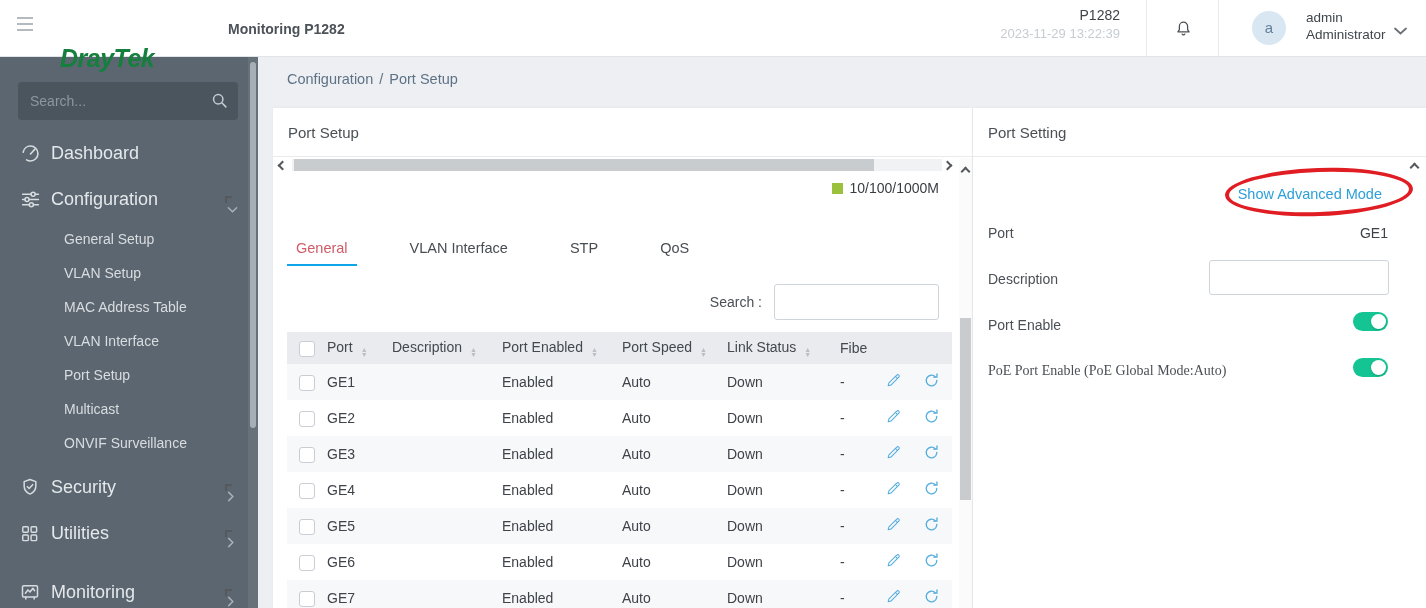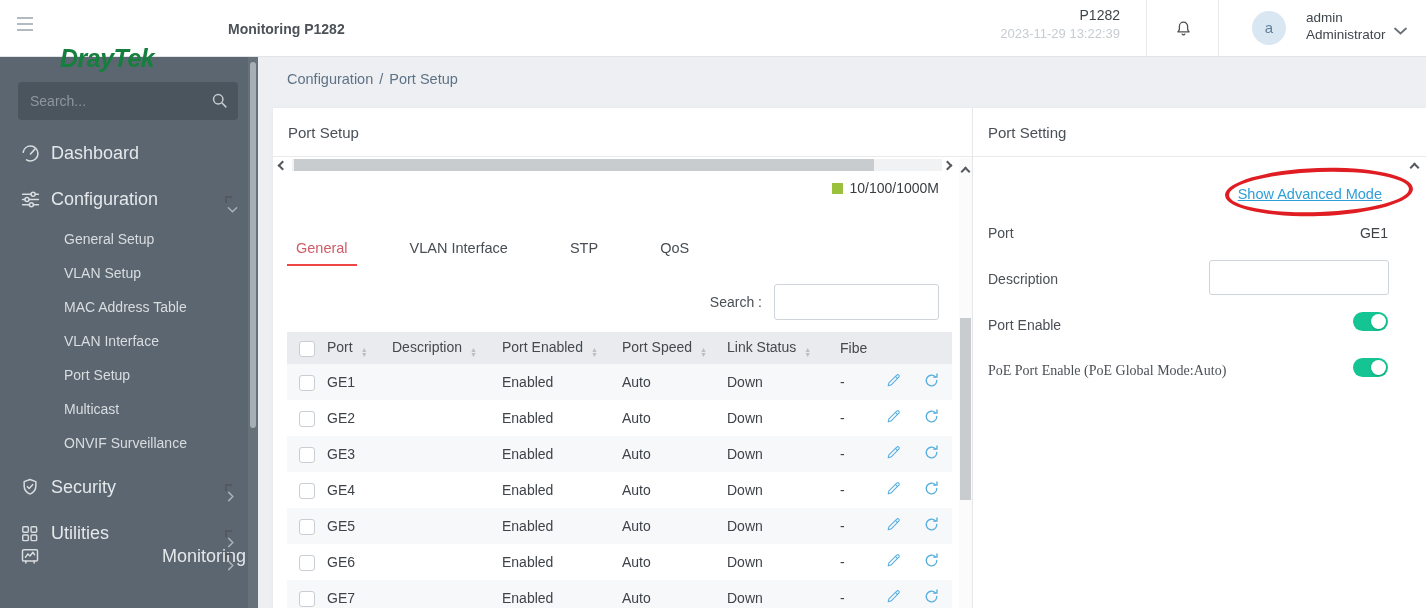--- a/index.html
+++ b/index.html
@@ -64,21 +64,21 @@
   .hs-right { position:absolute; left:671px; top:4px; cursor:pointer; }
   .vscroll { position:absolute; right:0; top:50px; width:13px; bottom:0; background:#fbfbfc; }
   .vs-up { position:absolute; top:10px; left:3px; cursor:pointer; }
   .vs-thumb { position:absolute; left:1px; top:160px; width:11px; height:182px; background:#c9cccf; cursor:pointer; }
 
   .legend { position:absolute; top:72px; left:0; width:666px; text-align:right; font-size:14px; color:#383d42; }
   .legend .sq { display:inline-block; width:11px; height:11px; margin-right:6px; vertical-align:-1px; }
 
   .tabs { position:absolute; top:126px; left:14px; display:flex; gap:44px; }
   .tab { padding:0 9px; height:32px; line-height:28px; font-size:14.5px; color:#474d53; cursor:pointer; }
-  .tab.active { color:#cf5c68; border-bottom:2px solid #ef4444; }
+  .tab.active { color:#cf5c68; border-bottom:2px solid #0ea5e9; }
 
   .search-row { position:absolute; top:176px; left:0; width:666px; text-align:right; }
   .search-row label { font-size:14px; color:#4a5056; margin-right:12px; vertical-align:middle; }
   .search-row input { width:165px; height:36px; border:1px solid #ced4da; border-radius:3px; font-size:14px; padding:0 10px; outline:none; vertical-align:middle; font-family:"Liberation Sans", sans-serif; }
 
   .table { position:absolute; top:224px; left:14px; width:665px; }
   .thead, .trow { display:flex; align-items:center; }
   .thead { height:32px; background:#e9ebee; color:#44494f; }
   .trow { height:36px; color:#3e4349; }
   .trow:nth-child(odd) { background:#f7f8fa; }
@@ -91,21 +91,21 @@
   .c-lk { width:113px; }
   .c-fb { width:36px; }
   .c-act1 { width:34px; text-align:center; }
   .c-act2 { width:42px; text-align:center; }
   .cb { display:inline-block; width:16px; height:16px; background:#fff; border:1px solid #c9ced4; border-radius:3px; cursor:pointer; vertical-align:middle; }
   .sort { display:inline-flex; flex-direction:column; margin-left:8px; color:#b9bfc6; font-size:7px; line-height:5px; cursor:pointer; }
   .icon-btn { display:inline-block; cursor:pointer; vertical-align:middle; }
 
   
   .rc-up { position:absolute; right:8px; top:56px; cursor:pointer; }
-  .adv-link { position:absolute; top:78px; right:44px; font-size:14.5px; color:#2d9fd8; cursor:pointer;text-decoration:underline; }
+  .adv-link { position:absolute; top:78px; right:44px; font-size:14.5px; color:#2d9fd8; cursor:pointer; }
   .red-ellipse { position:absolute; left:252px; top:60px; width:188px; height:48px; border:4px solid #df1d22; border-radius:50%; transform:rotate(-2deg); pointer-events:none; }
   .fld-label { position:absolute; left:15px; font-size:14px; color:#4a5056; }
   .fld-value { position:absolute; right:38px; font-size:14px; color:#3e4349; }
   .desc-input { position:absolute; right:37px; top:152px; width:180px; height:35px; border:1px solid #ced4da; border-radius:3px; font-size:14px; padding:0 10px; outline:none; font-family:"Liberation Sans", sans-serif; }
   .toggle { position:absolute; right:38px; width:35px; height:19px; border-radius:10px; background:#14c492; cursor:pointer; }
   .toggle .knob { position:absolute; right:2px; top:2px; width:15px; height:15px; border-radius:50%; background:#fff; box-shadow:0 1px 2px rgba(0,0,0,0.2); }
 </style>
 </head>
 <body>
 
@@ -214,21 +214,21 @@
         </svg>
     </span>
     <span class="lb">Utilities</span>
     <span class="chev">
       <svg width="8" height="11" viewBox="0 0 8 12" fill="none" stroke="#aab1b8" stroke-width="1.6" stroke-linecap="round">
           <path d="M1.5 1.5L6 6l-4.5 4.5"></path>
         </svg>
     </span>
   </div>
 
-  <div class="sb-item" style="top:486px;justify-content:space-between;">
+  <div class="sb-item" style="top:522px;">
     <span class="ic">
       <svg width="20" height="20" viewBox="0 0 24 24" fill="none" stroke="#d8dcdf" stroke-width="1.8" stroke-linejoin="round" stroke-linecap="round">
           <rect x="3" y="4.5" width="18" height="13.5" rx="1.5"></rect>
           <path d="M6.5 13.5l3-4 2.5 2.5 3.5-4.5 2 3"></path>
           <path d="M7 18v2.5M17 18v2.5"></path>
         </svg>
     </span>
     <span class="lb">Monitoring</span>
     <span class="chev">
       <svg width="8" height="11" viewBox="0 0 8 12" fill="none" stroke="#aab1b8" stroke-width="1.6" stroke-linecap="round">

